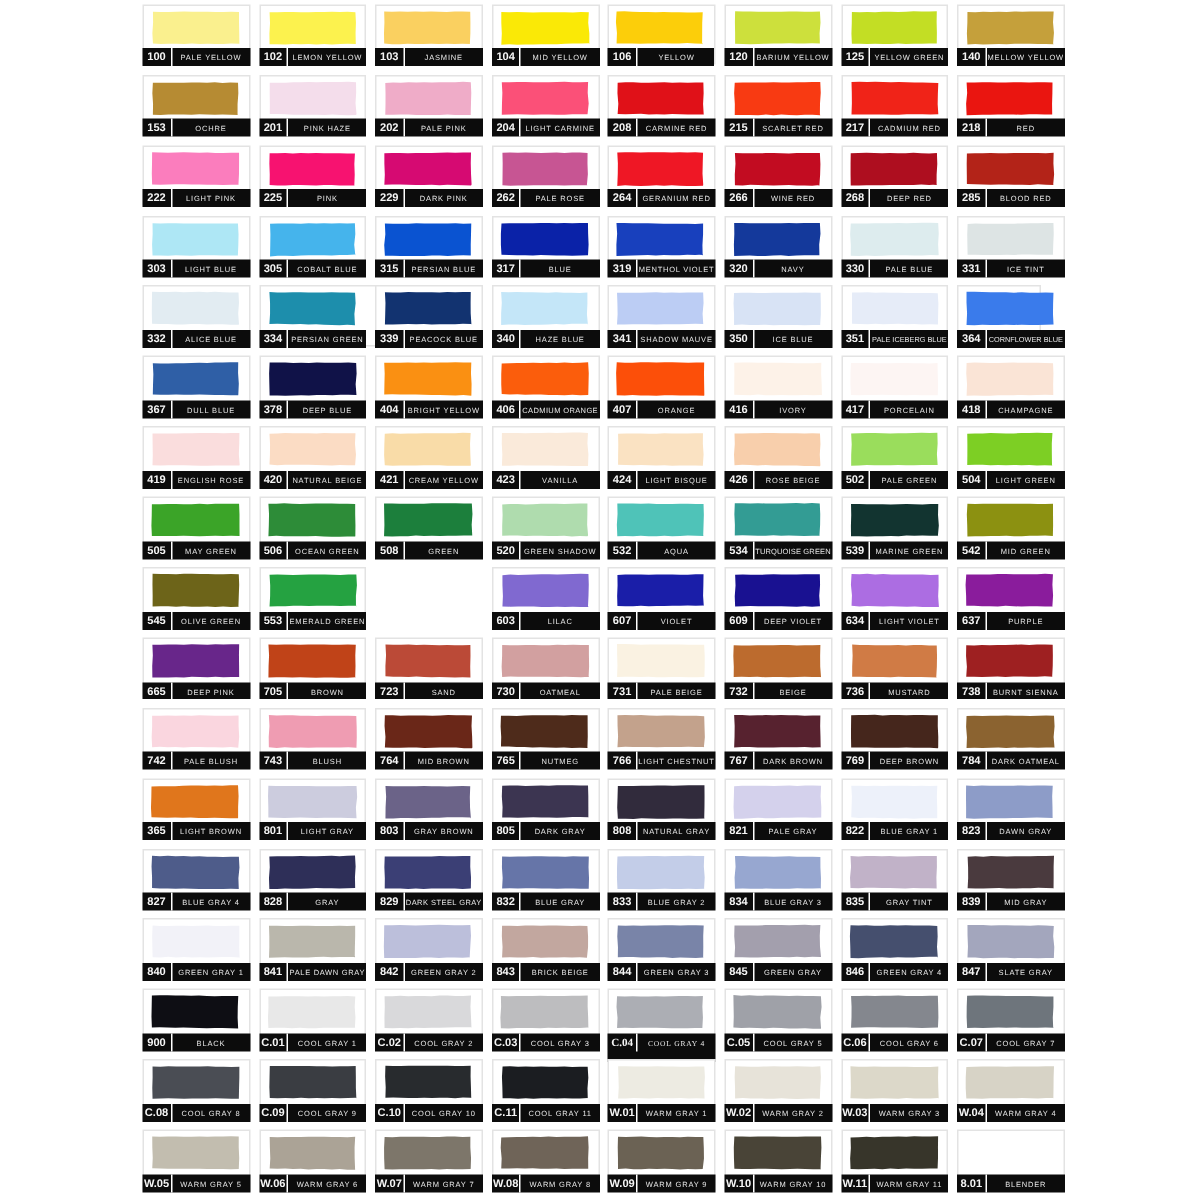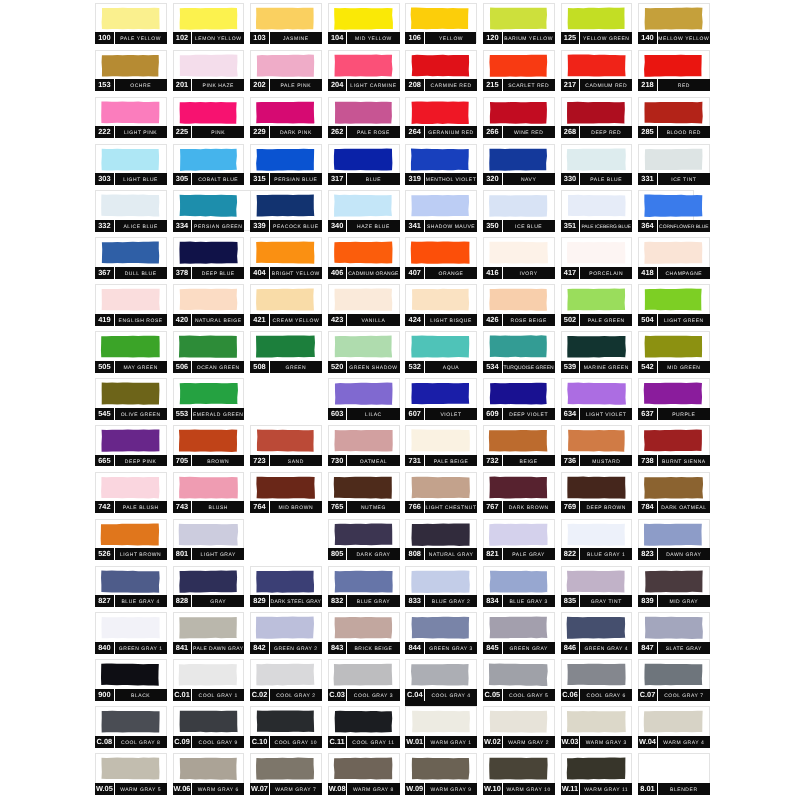--- a/index.html
+++ b/index.html
@@ -890,35 +890,45 @@
         <div class="code" style="width: 18.7px; font-size: 7.4px; line-height: 12.6px;">784</div>
         <div class="sep" style="left: 18.7px; top: 0px; width: 0.6px; height: 11.9px;"></div>
         <div class="nm" style="left: 19.4px; top: 0px; width: 52.5px; line-height: 15px; font-size: 5px; letter-spacing: 0.55px;">DARK OATMEAL</div>
       </div>
     </div>
     <div class="card" style="left: 95px; top: 518.69px; width: 71.9px; height: 40.5px;">
       <svg class="paint" width="69.9" height="28.6" viewBox="0 0 69.9 28.6">
         <path d="M4.99,4.28L10.24,4.13L15.48,4.17L20.73,4.16L25.97,3.83L31.22,3.73L36.47,3.71L41.71,3.87L46.96,3.73L52.20,3.81L57.45,3.58L62.69,3.58L63.07,10.68L62.76,17.81L62.74,24.95L62.69,25.57L57.45,25.50L52.20,25.29L46.96,25.18L41.71,25.41L36.47,25.31L31.22,25.06L25.97,25.15L20.73,25.03L15.48,25.09L10.24,25.08L4.99,24.89L4.65,18.44L4.88,11.31Z" fill="#e0761c"></path>
       </svg>
       <div class="bar" style="left: -1px; top: 28.6px; width: 71.9px; height: 11.9px;">
-        <div class="code" style="width: 18.7px; font-size: 7.4px; line-height: 12.6px;">526</div>
+        <div class="code" style="width: 18.7px; font-size: 7.4px; line-height: 12.6px;">365</div>
         <div class="sep" style="left: 18.7px; top: 0px; width: 0.6px; height: 11.9px;"></div>
         <div class="nm" style="left: 19.4px; top: 0px; width: 52.5px; line-height: 15px; font-size: 5px; letter-spacing: 0.55px;">LIGHT BROWN</div>
       </div>
     </div>
     <div class="card" style="left: 172.6px; top: 518.69px; width: 71.9px; height: 40.5px;">
       <svg class="paint" width="69.9" height="28.6" viewBox="0 0 69.9 28.6">
         <path d="M4.90,3.77L10.25,3.98L15.59,3.93L20.94,4.03L26.28,3.98L31.63,3.98L36.97,4.12L42.32,4.10L47.66,4.19L53.01,4.19L58.35,3.99L63.70,4.04L64.11,11.26L63.27,18.39L63.71,25.53L63.70,25.50L58.35,25.40L53.01,25.18L47.66,25.13L42.32,25.10L36.97,25.40L31.63,25.23L26.28,25.06L20.94,25.22L15.59,25.31L10.25,25.20L4.90,25.03L4.88,18.05L4.69,10.92Z" fill="#ccccde"></path>
       </svg>
       <div class="bar" style="left: -1px; top: 28.6px; width: 71.9px; height: 11.9px;">
         <div class="code" style="width: 18.7px; font-size: 7.4px; line-height: 12.6px;">801</div>
         <div class="sep" style="left: 18.7px; top: 0px; width: 0.6px; height: 11.9px;"></div>
         <div class="nm" style="left: 19.4px; top: 0px; width: 52.5px; line-height: 15px; font-size: 5px; letter-spacing: 0.55px;">LIGHT GRAY</div>
       </div>
     </div>
+    <div class="card" style="left: 250.2px; top: 518.69px; width: 71.9px; height: 40.5px;">
+      <svg class="paint" width="69.9" height="28.6" viewBox="0 0 69.9 28.6">
+        <path d="M5.97,3.93L11.11,4.22L16.25,4.22L21.39,4.13L26.53,4.25L31.67,4.04L36.81,4.24L41.95,4.12L47.09,4.35L52.23,4.16L57.37,4.08L62.51,4.24L62.23,11.41L62.38,18.54L62.95,25.68L62.51,24.94L57.37,24.79L52.23,24.78L47.09,24.92L41.95,25.09L36.81,25.15L31.67,25.33L26.53,25.52L21.39,25.35L16.25,25.32L11.11,25.65L5.97,25.62L6.05,18.28L6.42,11.15Z" fill="#6b6388"></path>
+      </svg>
+      <div class="bar" style="left: -1px; top: 28.6px; width: 71.9px; height: 11.9px;">
+        <div class="code" style="width: 18.7px; font-size: 7.4px; line-height: 12.6px;">803</div>
+        <div class="sep" style="left: 18.7px; top: 0px; width: 0.6px; height: 11.9px;"></div>
+        <div class="nm" style="left: 19.4px; top: 0px; width: 52.5px; line-height: 15px; font-size: 5px; letter-spacing: 0.55px;">GRAY BROWN</div>
+      </div>
+    </div>
     <div class="card" style="left: 327.8px; top: 518.69px; width: 71.9px; height: 40.5px;">
       <svg class="paint" width="69.9" height="28.6" viewBox="0 0 69.9 28.6">
         <path d="M5.79,3.90L11.00,3.64L16.20,3.67L21.40,3.92L26.60,3.81L31.80,3.69L37.01,3.88L42.21,3.50L47.41,3.47L52.61,3.46L57.81,3.64L63.02,3.67L63.22,10.72L63.25,17.85L63.26,24.99L63.02,24.81L57.81,24.74L52.61,24.75L47.41,24.93L42.21,25.14L37.01,25.07L31.80,25.08L26.60,24.81L21.40,25.08L16.20,25.16L11.00,25.00L5.79,24.98L6.04,18.09L5.55,10.95Z" fill="#3c3551"></path>
       </svg>
       <div class="bar" style="left: -1px; top: 28.6px; width: 71.9px; height: 11.9px;">
         <div class="code" style="width: 18.7px; font-size: 7.4px; line-height: 12.6px;">805</div>
         <div class="sep" style="left: 18.7px; top: 0px; width: 0.6px; height: 11.9px;"></div>
         <div class="nm" style="left: 19.4px; top: 0px; width: 52.5px; line-height: 15px; font-size: 5px; letter-spacing: 0.55px;">DARK GRAY</div>
       </div>
     </div>
@@ -1159,21 +1169,21 @@
       <div class="bar" style="left: -1px; top: 28.6px; width: 71.9px; height: 11.9px;">
         <div class="code" style="width: 18.7px; font-size: 7.4px; line-height: 12.6px;">C.03</div>
         <div class="sep" style="left: 18.7px; top: 0px; width: 0.6px; height: 11.9px;"></div>
         <div class="nm" style="left: 19.4px; top: 0px; width: 52.5px; line-height: 15px; font-size: 5px; letter-spacing: 0.55px;">COOL GRAY 3</div>
       </div>
     </div>
     <div class="card" style="left: 405.4px; top: 659.36px; width: 71.9px; height: 40.5px;">
       <svg class="paint" width="69.9" height="28.6" viewBox="0 0 69.9 28.6">
         <path d="M5.37,4.13L10.58,4.32L15.78,4.15L20.99,4.35L26.19,4.27L31.39,4.20L36.60,4.32L41.80,4.10L47.01,3.96L52.21,3.95L57.42,4.21L62.62,3.95L62.27,11.15L62.63,18.28L62.25,25.42L62.62,25.40L57.42,25.26L52.21,25.57L47.01,25.55L41.80,25.43L36.60,25.28L31.39,25.20L26.19,25.11L20.99,25.19L15.78,25.39L10.58,25.23L5.37,25.30L5.68,18.54L5.00,11.40Z" fill="#acaeb4"></path>
       </svg>
-      <div class="bar" style="left: -1px; top: 28.6px; width: 71.9px; height: 19px;">
+      <div class="bar" style="left: -1px; top: 28.6px; width: 71.9px; height: 19px; font-family: Liberation Serif, serif;">
         <div class="code" style="width: 18.7px; font-size: 7.4px; line-height: 12.6px;">C.04</div>
         <div class="sep" style="left: 18.7px; top: 0px; width: 0.6px; height: 11.9px;"></div>
         <div class="nm" style="left: 19.4px; top: 0px; width: 52.5px; line-height: 15px; font-size: 5px; letter-spacing: 0.55px;">COOL GRAY 4</div>
       </div>
     </div>
     <div class="card" style="left: 483px; top: 659.36px; width: 71.9px; height: 40.5px;">
       <svg class="paint" width="69.9" height="28.6" viewBox="0 0 69.9 28.6">
         <path d="M4.93,3.39L10.24,3.79L15.54,3.52L20.85,3.87L26.15,3.74L31.46,3.66L36.77,3.90L42.07,4.00L47.38,3.91L52.68,3.96L57.99,4.07L63.29,4.15L63.74,11.29L62.86,18.42L63.37,25.56L63.29,25.89L57.99,25.89L52.68,25.44L47.38,25.71L42.07,25.68L36.77,25.38L31.46,25.24L26.15,25.46L20.85,25.38L15.54,25.13L10.24,25.28L4.93,25.08L5.17,17.83L5.04,10.70Z" fill="#9fa1a8"></path>
       </svg>
       <div class="bar" style="left: -1px; top: 28.6px; width: 71.9px; height: 11.9px;">

